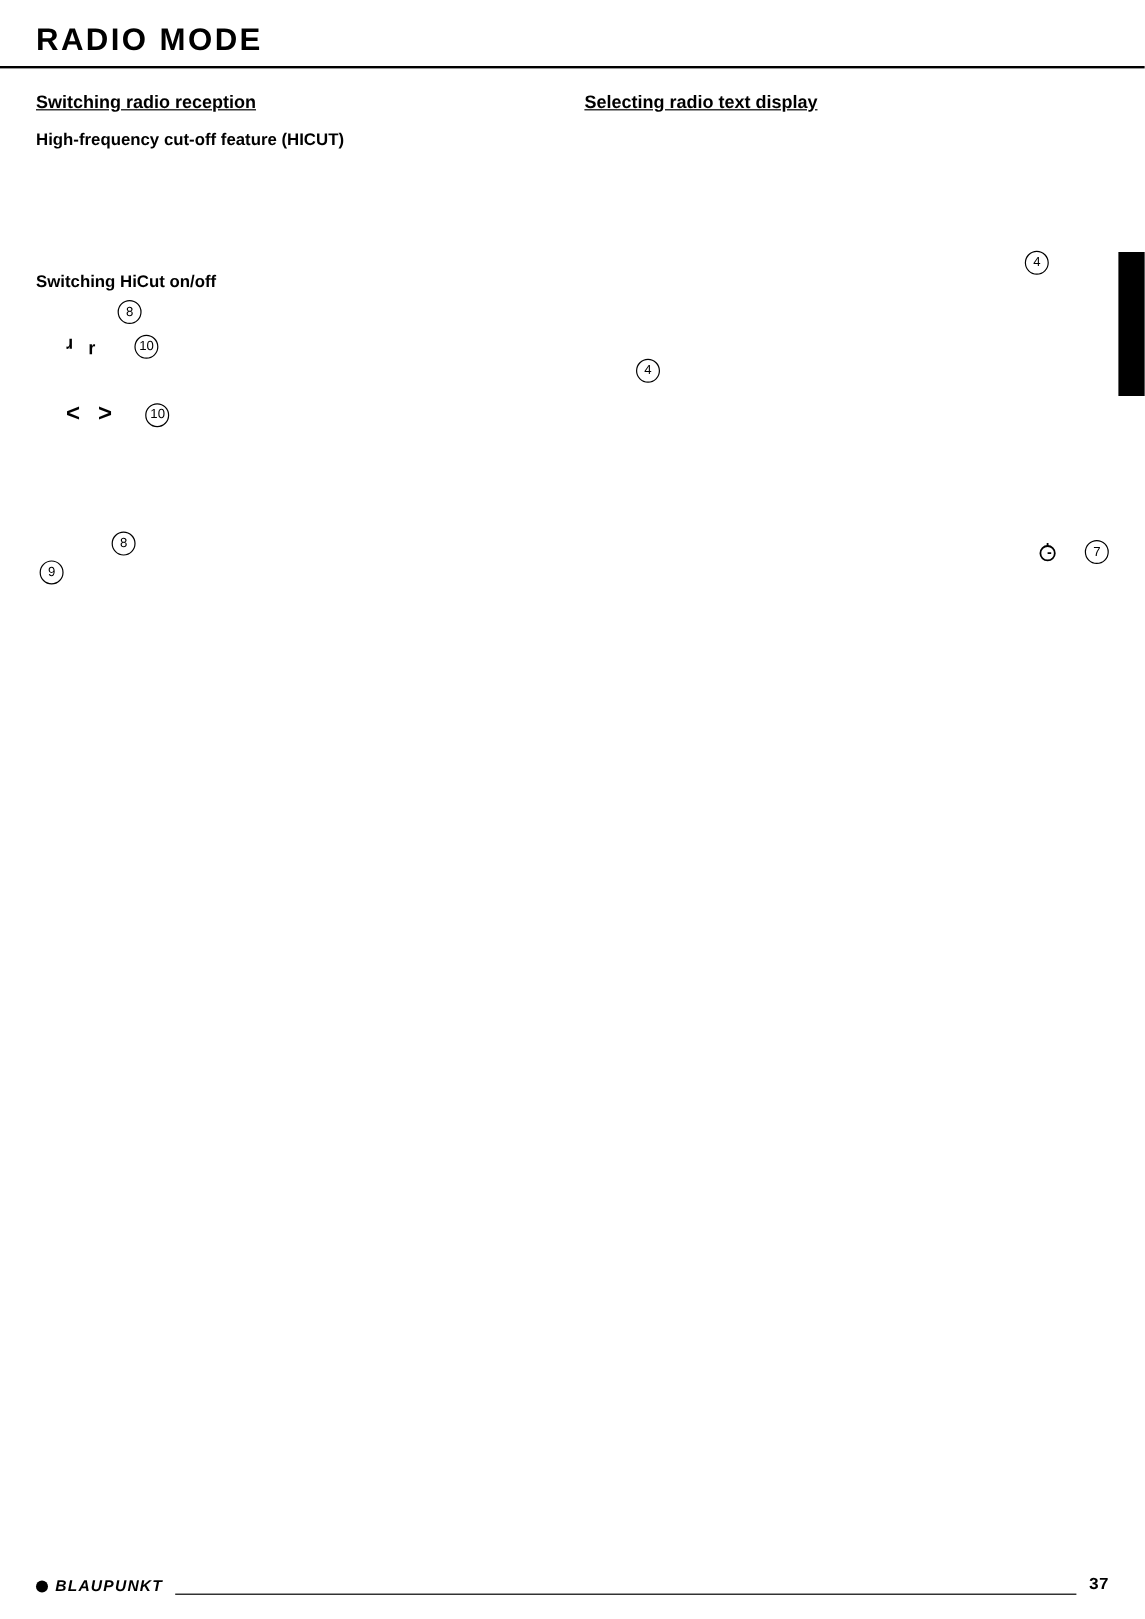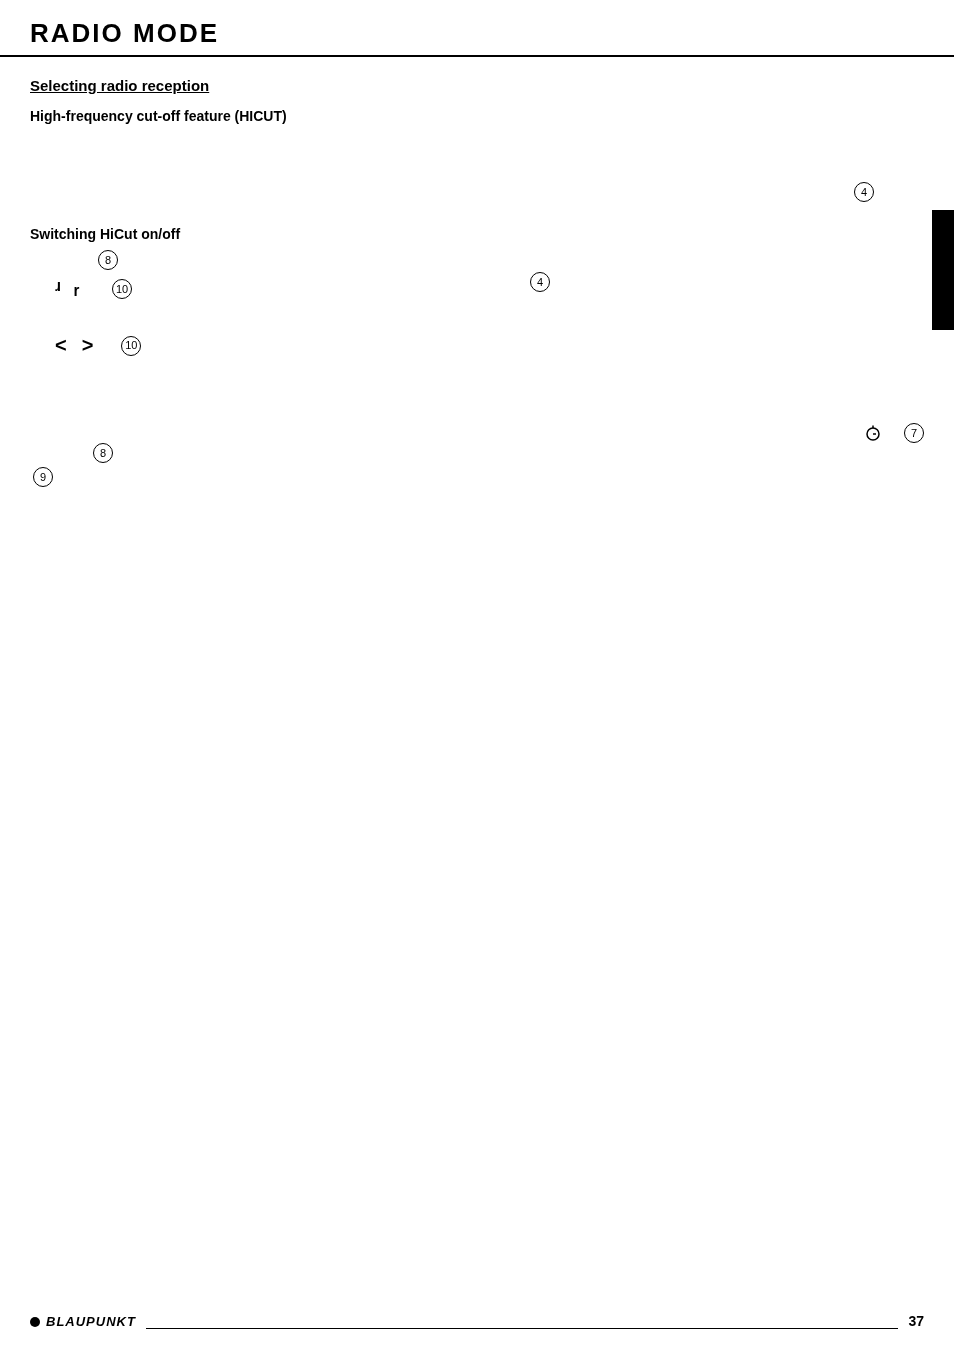--- a/index.html
+++ b/index.html
@@ -122,20 +122,21 @@
     .footer-line {
       flex: 1;
       height: 1px;
       background: #000;
       margin: 0 10px;
     }
 
     .footer-page {
       font-size: 14px;
       font-weight: bold;
+      font-family: Liberation Mono, monospace;
     }
 
     
     .spacer-sm { height: 10px; }
     .spacer-md { height: 20px; }
     .spacer-lg { height: 35px; }
 
     .inline-row {
       display: flex;
       align-items: center;
@@ -161,21 +162,21 @@
   <div class="right-tab"></div>
 
   <div class="header">
     <span class="header-title">RADIO MODE</span>
   </div>
 
   <div class="content">
 
     <div class="col-left">
 
-      <div class="section-heading">Selecting radio reception</div>
+      <div class="section-heading">Switching radio reception</div>
 
       <div class="subsection-heading">High-frequency cut-off feature (HICUT)</div>
 
       <div class="spacer-lg"></div>
       <div class="spacer-lg"></div>
       <div class="spacer-sm"></div>
 
       <div class="subsection-heading">Switching HiCut on/off</div>
 
       <div class="inline-row">
@@ -213,20 +214,21 @@
           <div>
             <span class="circled">9</span>
           </div>
         </div>
       </div>
 
     </div>
 
     <div class="col-right">
 
+      <div class="section-heading">Selecting radio text display</div>
 
       <div class="spacer-lg"></div>
       <div class="spacer-lg"></div>
       <div class="spacer-lg"></div>
 
       <div style="text-align:right; padding-right:50px;">
         <span class="circled">4</span>
       </div>
 
       <div class="spacer-lg"></div>

